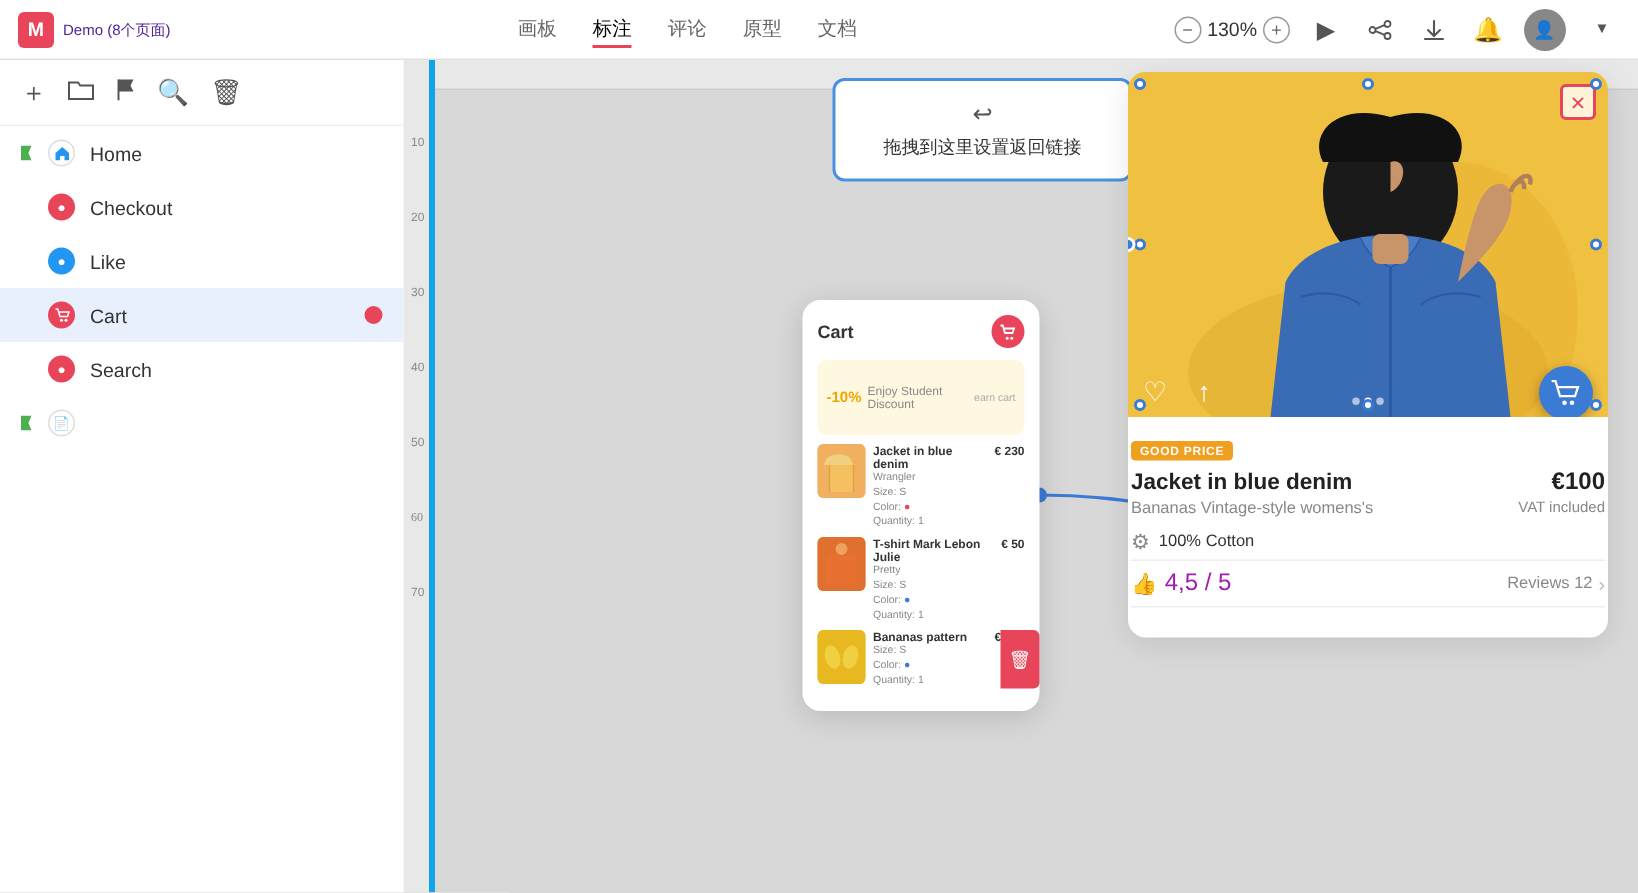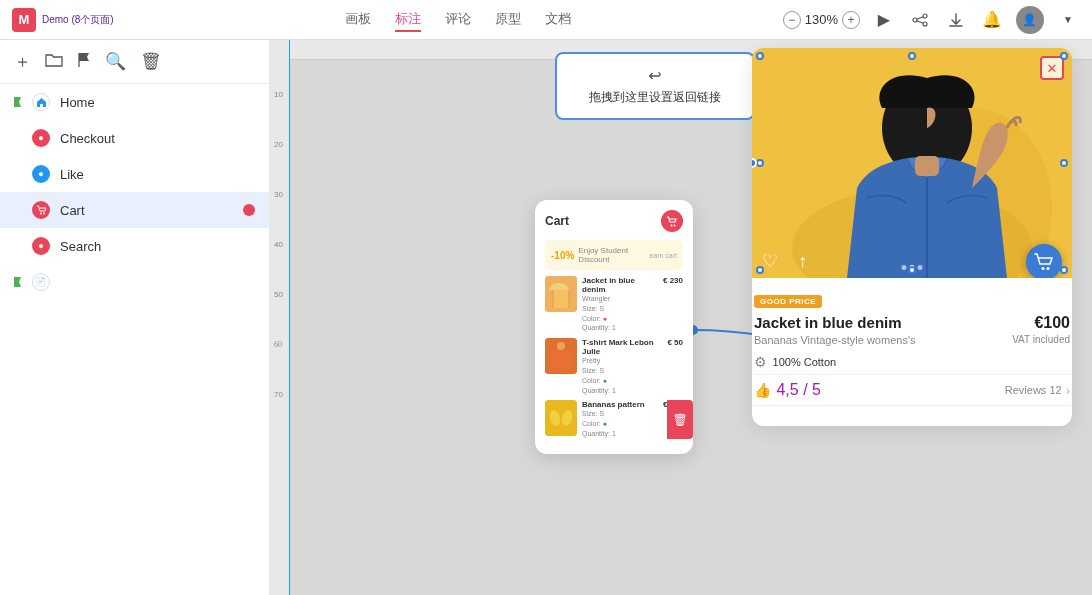--- a/index.html
+++ b/index.html
@@ -30,21 +30,21 @@
       color: white; font-weight: bold; font-size: 13px;
     }
     .app-title { font-size: 10px; color: #4c1d95; text-align: right; }
     .nav-tabs {
       display: flex; gap: 24px; flex: 1; justify-content: center;
     }
     .nav-tab {
       font-size: 13px; color: #666; cursor: pointer; padding: 2px 0;
       border-bottom: 2px solid transparent;
     }
-    .nav-tab.active { color: #ec4899; border-bottom: 2px solid #e8445a; }
+    .nav-tab.active { color: #000000; border-bottom: 2px solid #e8445a; }
     .topbar-right {
       display: flex; align-items: center; gap: 12px;
     }
     .zoom-control {
       display: flex; align-items: center; gap: 4px; font-size: 13px; color: #333;
     }
     .zoom-btn {
       width: 18px; height: 18px; border-radius: 50%; border: 1px solid #999;
       display: flex; align-items: center; justify-content: center;
       font-size: 12px; cursor: pointer; color: #666;
@@ -123,21 +123,21 @@
       position: relative;
       overflow: hidden;
     }
 
     
     .ruler-left {
       position: absolute;
       left: 0; top: 0;
       width: 20px; height: 100%;
       background: #e8e8e8;
-      border-right: 1px solid #0ea5e9;
+      border-right: 4px solid #0ea5e9;
       z-index: 5;
       font-size: 8px; color: #888;
       display: flex; flex-direction: column;
       align-items: center; padding-top: 20px;
       gap: 0;
     }
     .ruler-mark {
       position: absolute;
       left: 4px;
       font-size: 8px; color: #888;
@@ -190,21 +190,21 @@
     .cart-title { font-size: 12px; font-weight: 600; color: #333; }
     .cart-icon-btn {
       width: 22px; height: 22px; border-radius: 50%;
       background: #e8445a;
       display: flex; align-items: center; justify-content: center;
       color: white; font-size: 11px;
     }
     .discount-banner {
       background: #fff8e1;
       border-radius: 6px;
-      padding: 6px 6px;
+      padding: 16px 6px;
       margin-bottom: 6px;
       display: flex; align-items: center; gap: 4px;
     }
     .discount-pct { font-size: 10px; font-weight: 700; color: #f0a500; }
     .discount-text { font-size: 8px; color: #888; }
     .discount-tag {
       margin-left: auto;
       font-size: 7px; color: #aaa; white-space: nowrap;
     }
     .cart-item {

